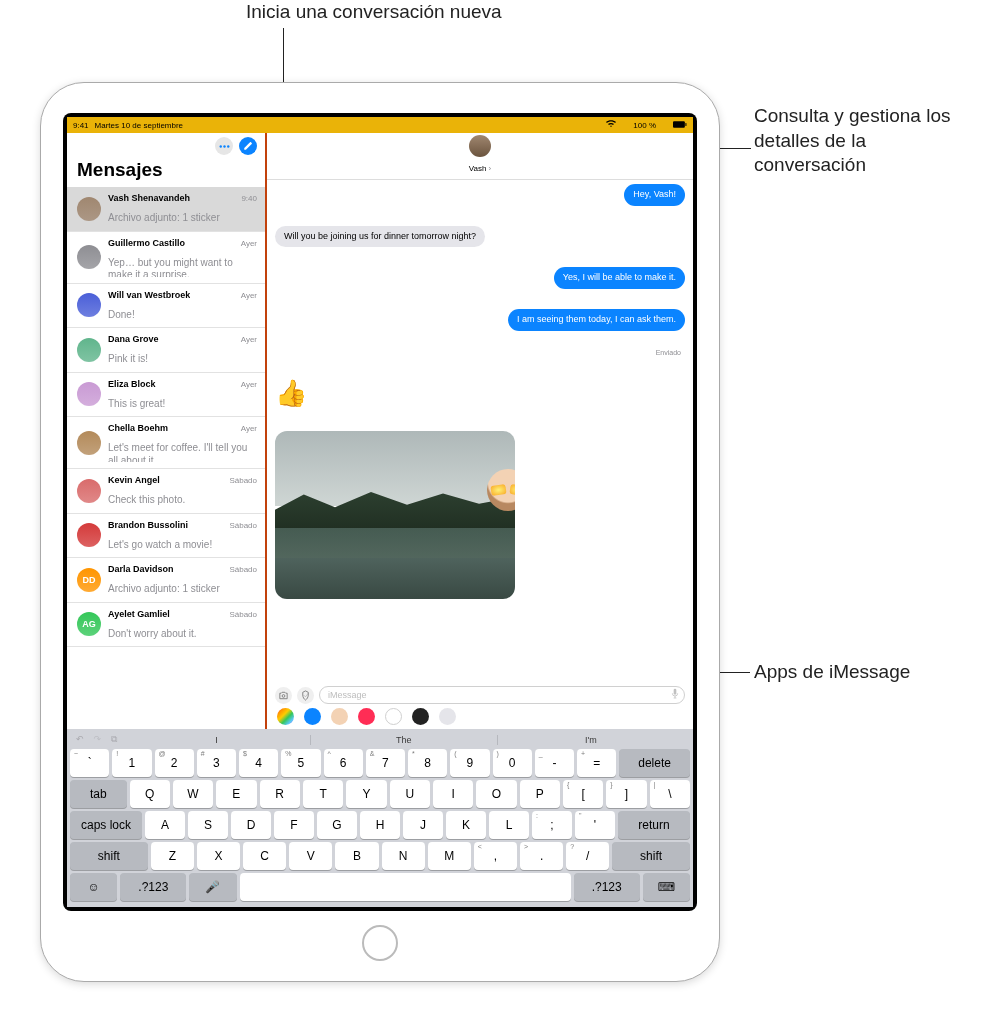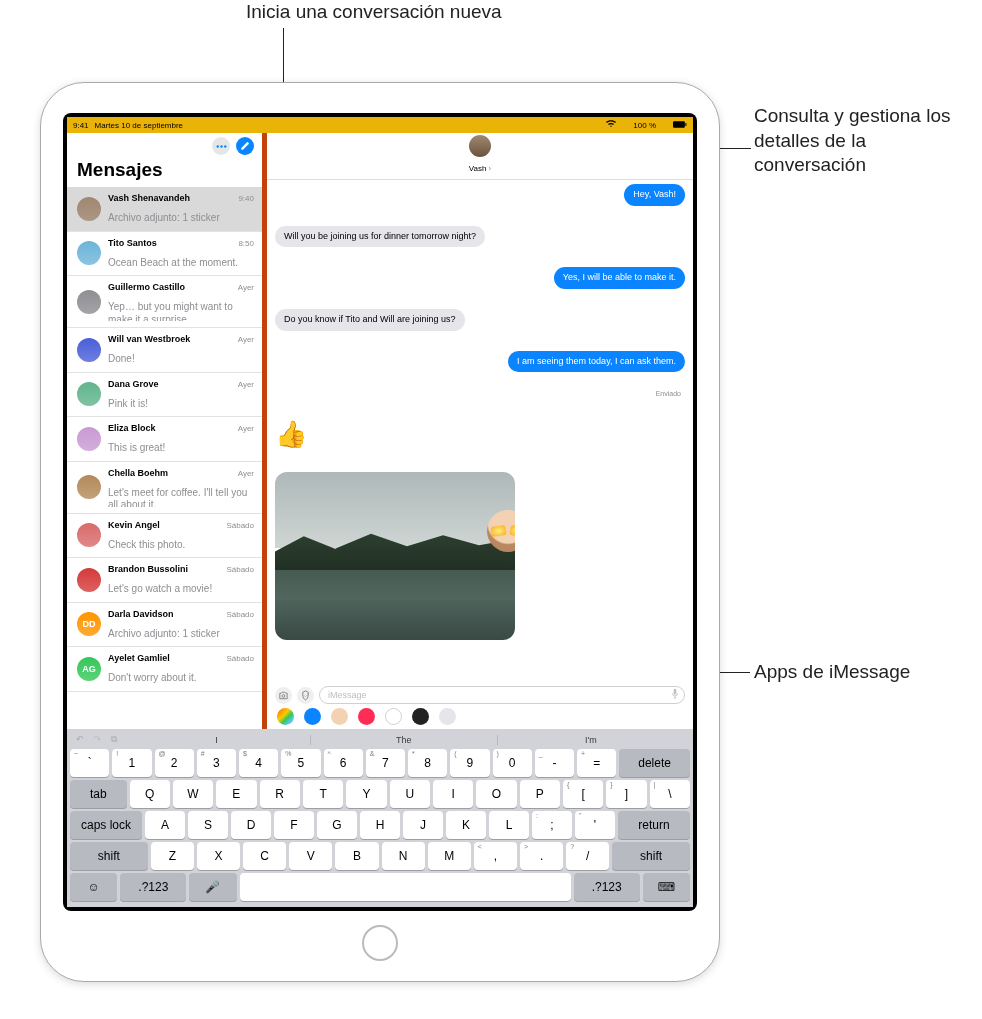--- a/index.html
+++ b/index.html
@@ -7,21 +7,21 @@
   .callout { position: absolute; font-size: 19px; color: #222; line-height: 1.3; }
   .callout-line { position: absolute; background: #222; }
   .ipad { position: absolute; left: 40px; top: 82px; width: 680px; height: 900px; background: #fff; border-radius: 44px; border: 1px solid #aaa; box-shadow: 0 2px 8px rgba(0,0,0,.15); }
   .bezel { position: absolute; left: 22px; top: 30px; right: 22px; bottom: 70px; background: #000; border-radius: 8px; padding: 4px; }
   .screen { width: 100%; height: 100%; background: #eab308; display: flex; flex-direction: column; position: relative; }
   .home-btn { position: absolute; bottom: 20px; left: 50%; transform: translateX(-50%); width: 36px; height: 36px; border-radius: 50%; border: 2px solid #bbb; }
   .status-bar { height: 16px; display: flex; justify-content: space-between; align-items: center; font-size: 8px; padding: 0 6px; font-weight: 500; }
   .status-right { display: flex; gap: 17px; align-items: center; }
   .content { flex: 1; display: flex; overflow: hidden; }
 
-  .sidebar { width: 200px; background: #fff; border-right: 5px solid #c2410c; display: flex; flex-direction: column; }
+  .sidebar { width: 200px; background: #fff; border-right: 2px solid #c2410c; display: flex; flex-direction: column; }
   .sidebar-header { display: flex; justify-content: flex-end; gap: 6px; padding: 4px 8px; }
   .more-btn { width: 18px; height: 18px; border-radius: 50%; background: #e6e6e6; display: flex; align-items: center; justify-content: center; font-size: 10px; color: #0b84ff; }
   .compose-btn { width: 18px; height: 18px; border-radius: 50%; background: #0b84ff; display: flex; align-items: center; justify-content: center; }
   .compose-btn svg { width: 10px; height: 10px; }
   .sidebar-title { font-size: 19px; font-weight: 700; padding: 0 10px 6px; }
   .convo-list { flex: 1; overflow: hidden; }
   .convo { display: flex; padding: 6px 8px 6px 10px; border-bottom: .5px solid #e2e2e2; gap: 7px; align-items: center; }
   .convo.selected { background: #d9d9d9; }
   .avatar { width: 24px; height: 24px; flex-shrink: 0; border-radius: 50%; background: linear-gradient(#b8b8bc,#8e8e93); display: flex; align-items: center; justify-content: center; font-size: 9px; color: #fff; font-weight: 600; overflow: hidden; }
   .convo-body { flex: 1; min-width: 0; }
@@ -131,30 +131,20 @@
                 <div class="avatar" style="background: linear-gradient(rgb(160, 135, 112), rgba(160, 135, 112, 0.8));"></div>
                 <div class="convo-body">
                   <div class="convo-line1">
                     <div class="convo-name">Vash Shenavandeh</div>
                     <div class="convo-time">9:40</div>
                   </div>
                   <div class="convo-preview">Archivo adjunto: 1 sticker</div>
                 </div>
               </div>
               <div class="convo">
-                <div class="avatar" style="background: linear-gradient(rgb(109, 181, 217), rgba(109, 181, 217, 0.8));"></div>
-                <div class="convo-body">
-                  <div class="convo-line1">
-                    <div class="convo-name">Tito Santos</div>
-                    <div class="convo-time">8:50</div>
-                  </div>
-                  <div class="convo-preview">Ocean Beach at the moment.</div>
-                </div>
-              </div>
-              <div class="convo">
                 <div class="avatar" style="background: linear-gradient(rgb(142, 142, 147), rgba(142, 142, 147, 0.8));"></div>
                 <div class="convo-body">
                   <div class="convo-line1">
                     <div class="convo-name">Guillermo Castillo</div>
                     <div class="convo-time">Ayer</div>
                   </div>
                   <div class="convo-preview">Yep… but you might want to make it a surprise.</div>
                 </div>
               </div>
               <div class="convo">
@@ -246,21 +236,20 @@
             <div class="conv-name">
               <span>Vash</span>
               <span style="color:#8e8e93;">›</span>
             </div>
           </div>
 
           <div class="thread" id="thread">
               <div class="bubble out">Hey, Vash!</div>
               <div class="bubble in">Will you be joining us for dinner tomorrow night?</div>
               <div class="bubble out">Yes, I will be able to make it.</div>
-              <div class="bubble in">Do you know if Tito and Will are joining us?</div>
               <div class="bubble out">I am seeing them today, I can ask them.</div>
               <div class="status-sent">Enviado</div>
               <div class="emoji-msg">👍</div>
               <div class="photo-msg">
                 <div class="sky"></div>
                 <div class="mountains"></div>
                 <div class="water"></div>
                 <div class="reflection"></div>
                 <div class="memoji-sticker"></div>
               </div>

